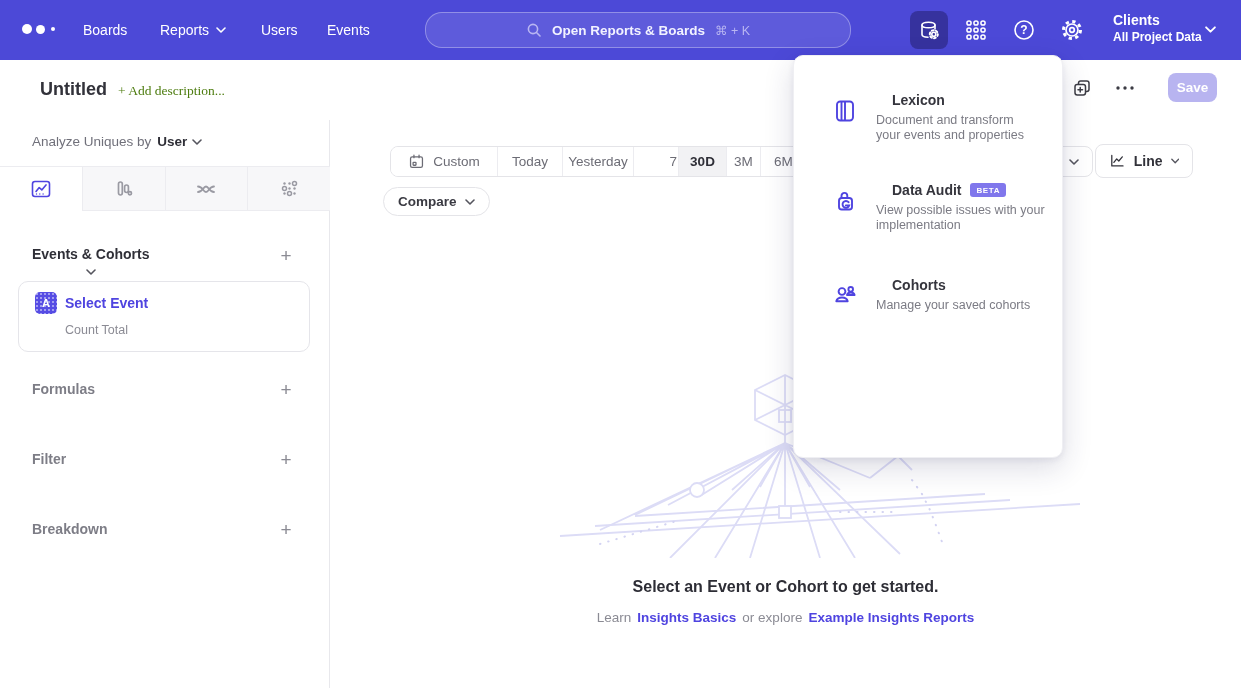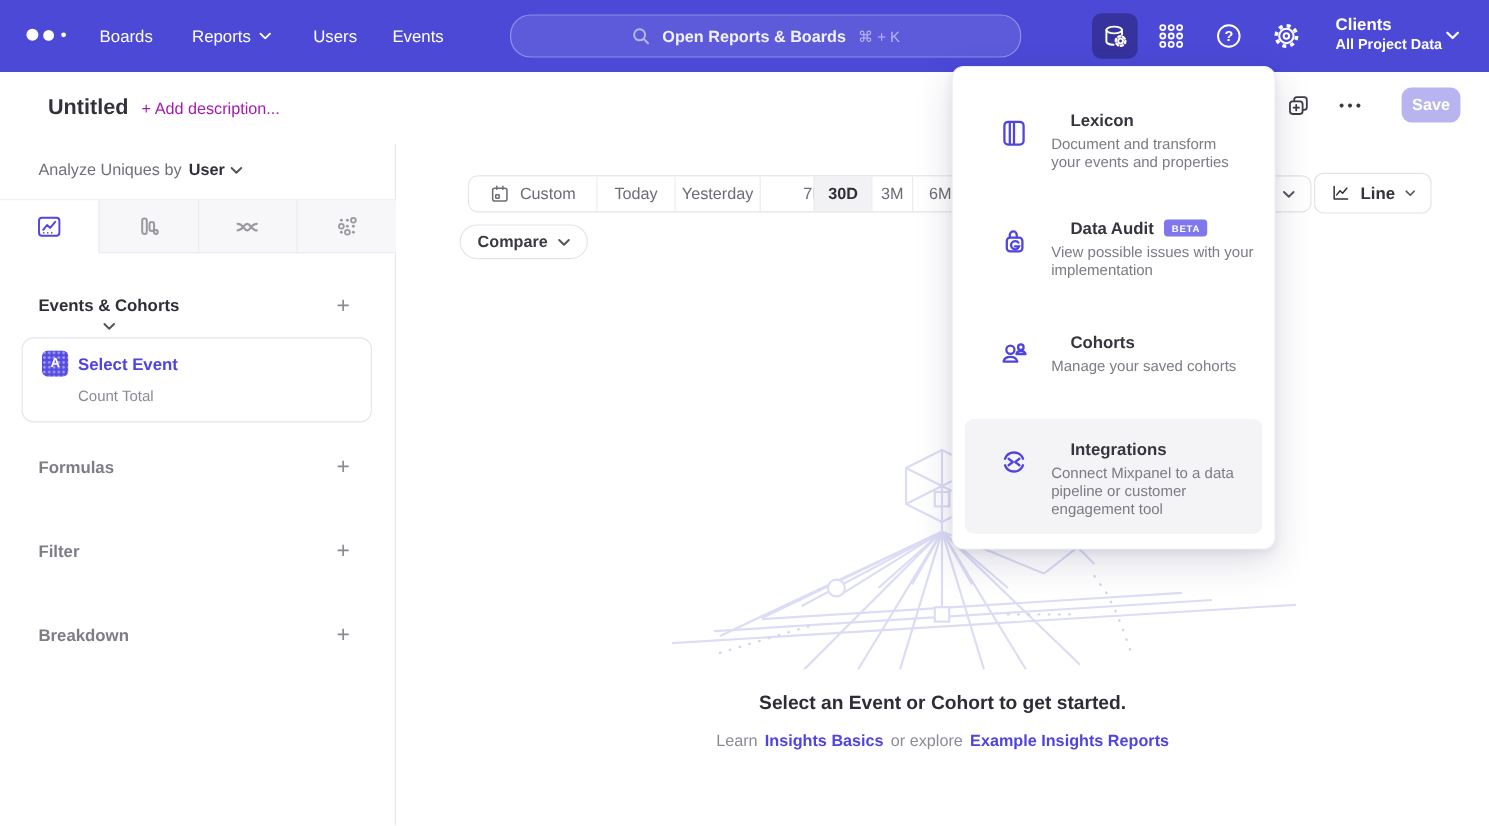--- a/index.html
+++ b/index.html
@@ -26,21 +26,21 @@
              display:flex; align-items:center; justify-content:center; cursor:pointer; color:#fff; }
   .tb-icon.active { background:#36329E; }
   .proj { position:absolute; left:1113px; top:11px; cursor:pointer; color:#fff; }
   .proj .t1 { font-size:14px; font-weight:700; line-height:18px; }
   .proj .t2 { font-size:12px; font-weight:700; line-height:16px; }
   .proj-chev { position:absolute; left:1205px; top:26px; color:#fff; cursor:pointer; }
 
   
   .hdr { position:absolute; left:0; top:60px; width:1241px; height:60px; background:#fff; }
   .hdr-title { position:absolute; left:40px; top:19px; font-size:18px; font-weight:700; color:#32323a; }
-  .hdr-desc { position:absolute; left:118px; top:23px; font-size:13.5px; color:#a21caf; cursor:text; }
+  .hdr-desc { position:absolute; left:118px; top:23px; font-size:13.5px; color:#4d7c0f; cursor:text;font-family:Liberation Serif, serif; }
   .hdr-ic { position:absolute; top:78px; color:#3c3c44; cursor:pointer; }
   .save-btn { position:absolute; left:1168px; top:13px; width:49px; height:29px; border-radius:8px;
               background:#B8B4F0; color:#fff; font-size:13.5px; font-weight:600; border:none;
               display:flex; align-items:center; justify-content:center; }
 
   
   .sidebar { position:absolute; left:0; top:120px; width:330px; height:568px; background:#fff;
              border-right:1px solid #e8e8ec; }
   .analyze { position:absolute; left:32px; top:14px; font-size:13.5px; color:#70707a; display:flex; gap:6px; align-items:center; }
   .analyze .val { color:#2f2f37; font-weight:700; display:flex; align-items:center; gap:5px; cursor:pointer; }
@@ -391,27 +391,15 @@
       <svg class="mi-icon" style="top:4px;" viewBox="0 0 26 26" fill="none" stroke="#4F44E0" stroke-width="1.9" stroke-linejoin="round">
         <circle cx="18.7" cy="8.3" r="2.3"></circle>
         <path d="M15 14a3.9 3.3 0 0 1 7.6 0Z"></path>
         <circle cx="10" cy="10.5" r="3.4"></circle>
         <path d="M4.3 20.3a5.8 4.7 0 0 1 11.4 0Z"></path>
       </svg>
       <div class="mi-title">Cohorts</div>
       <div class="mi-desc" style="width:200px;">Manage your saved cohorts</div>
     </div>
 
-    <div class="mi-hl">
-      <div class="menu-item" style="top:17px; left:-10px; right:-10px;">
-        <svg class="mi-icon" style="top:6px;" viewBox="0 0 26 26" fill="none" stroke="#4F44E0" stroke-width="1.9" stroke-linecap="round" stroke-linejoin="round">
-          <path d="M5.5 10.3a8 8 0 0 1 15 0"></path>
-          <path d="M20.5 15.7a8 8 0 0 1-15 0"></path>
-          <path d="M8.5 10.3L12 13l-3.5 2.7"></path>
-          <path d="M17.5 10.3L14 13l3.5 2.7"></path>
-        </svg>
-        <div class="mi-title">Integrations</div>
-        <div class="mi-desc" style="width:172px;">Connect Mixpanel to a data pipeline or customer engagement tool</div>
-      </div>
-    </div>
   </div>
 
 </div>
 
 </body></html>

